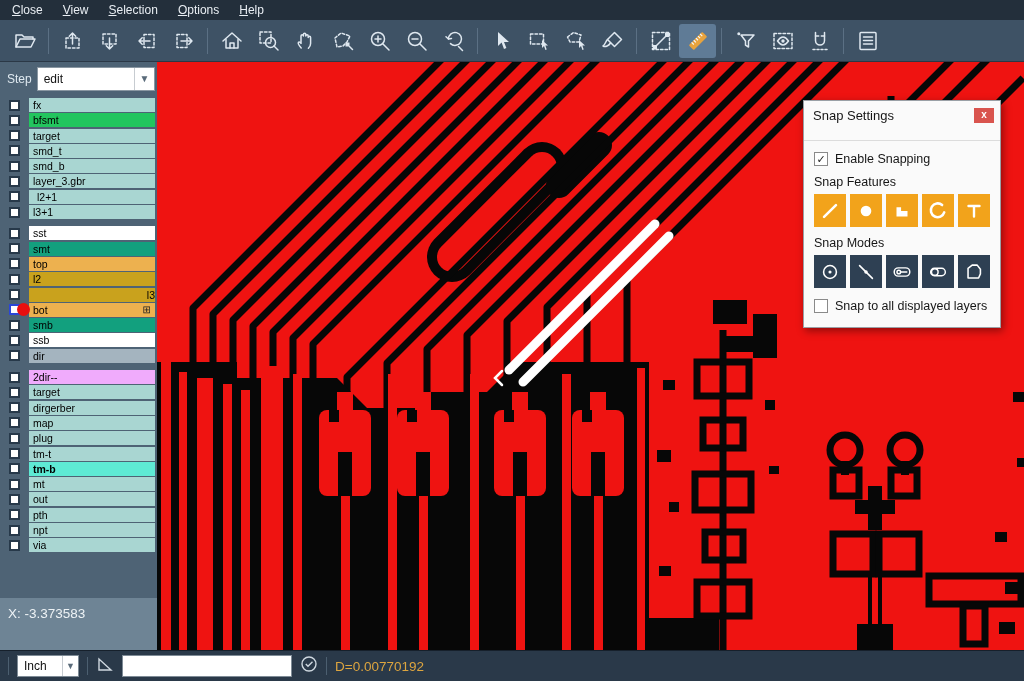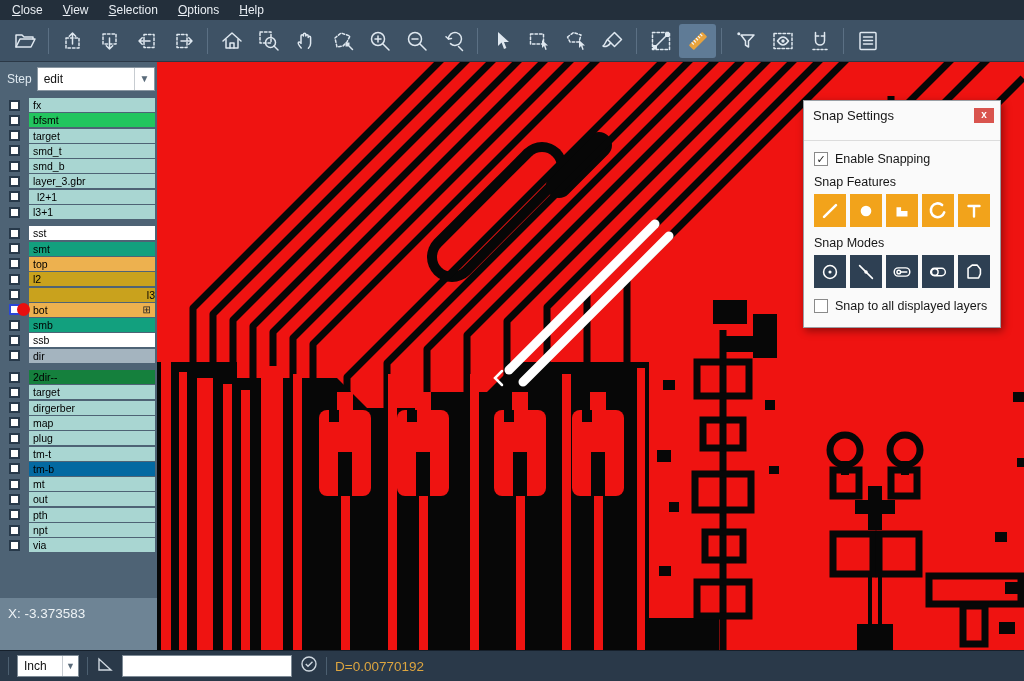--- a/index.html
+++ b/index.html
@@ -419,21 +419,21 @@
             </div>
             <div class="band" style="background: rgb(164, 180, 191);">
               <span>dir</span>
             </div>
           </div>
           <div class="gsep"></div>
           <div class="lrow">
             <div class="lcb">
               <span class="cbx"></span>
             </div>
-            <div class="band" style="background: #15803d;">
+            <div class="band" style="background: #f0abfc;">
               <span>2dir--</span>
             </div>
           </div>
           <div class="lrow">
             <div class="lcb">
               <span class="cbx"></span>
             </div>
             <div class="band" style="background: rgb(169, 214, 210);">
               <span>target</span>
             </div>
@@ -467,21 +467,21 @@
               <span class="cbx"></span>
             </div>
             <div class="band" style="background: rgb(169, 214, 210);">
               <span>tm-t</span>
             </div>
           </div>
           <div class="lrow">
             <div class="lcb">
               <span class="cbx"></span>
             </div>
-            <div class="band" style="background: #0369a1;">
+            <div class="band" style="background: #5eead4; font-weight: bold;">
               <span>tm-b</span>
             </div>
           </div>
           <div class="lrow">
             <div class="lcb">
               <span class="cbx"></span>
             </div>
             <div class="band" style="background: rgb(169, 214, 210);">
               <span>mt</span>
             </div>

